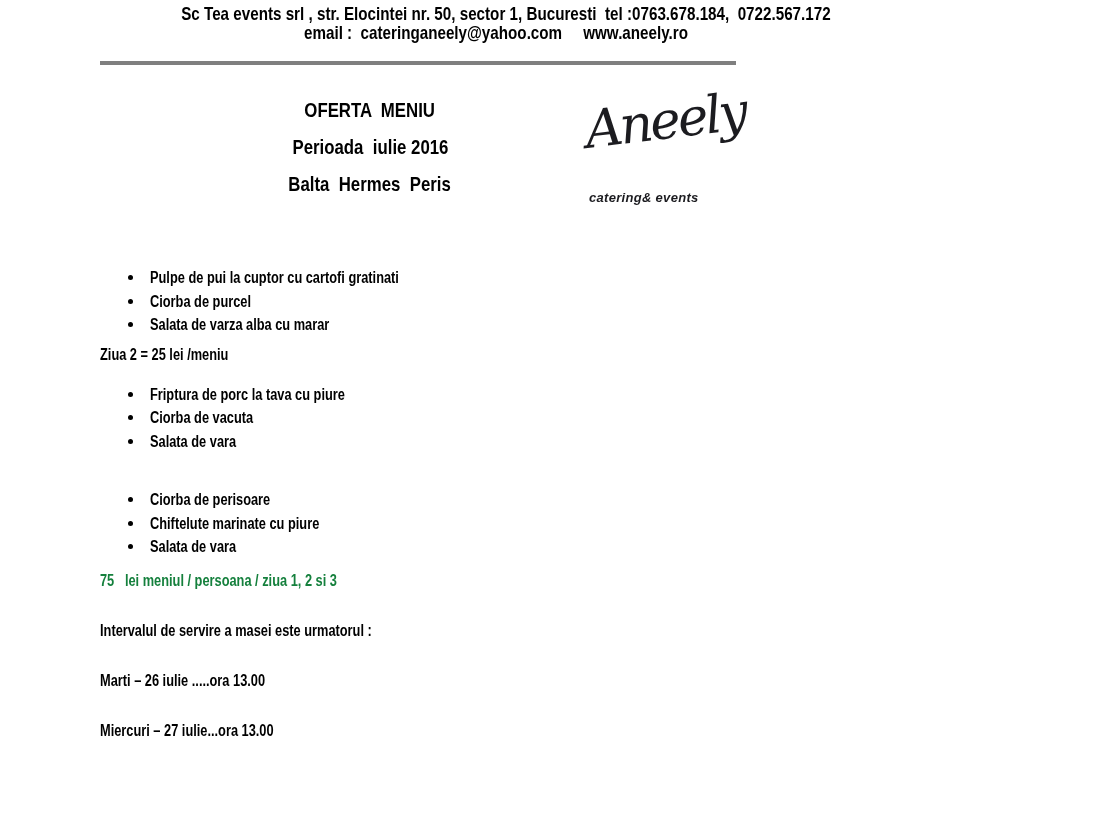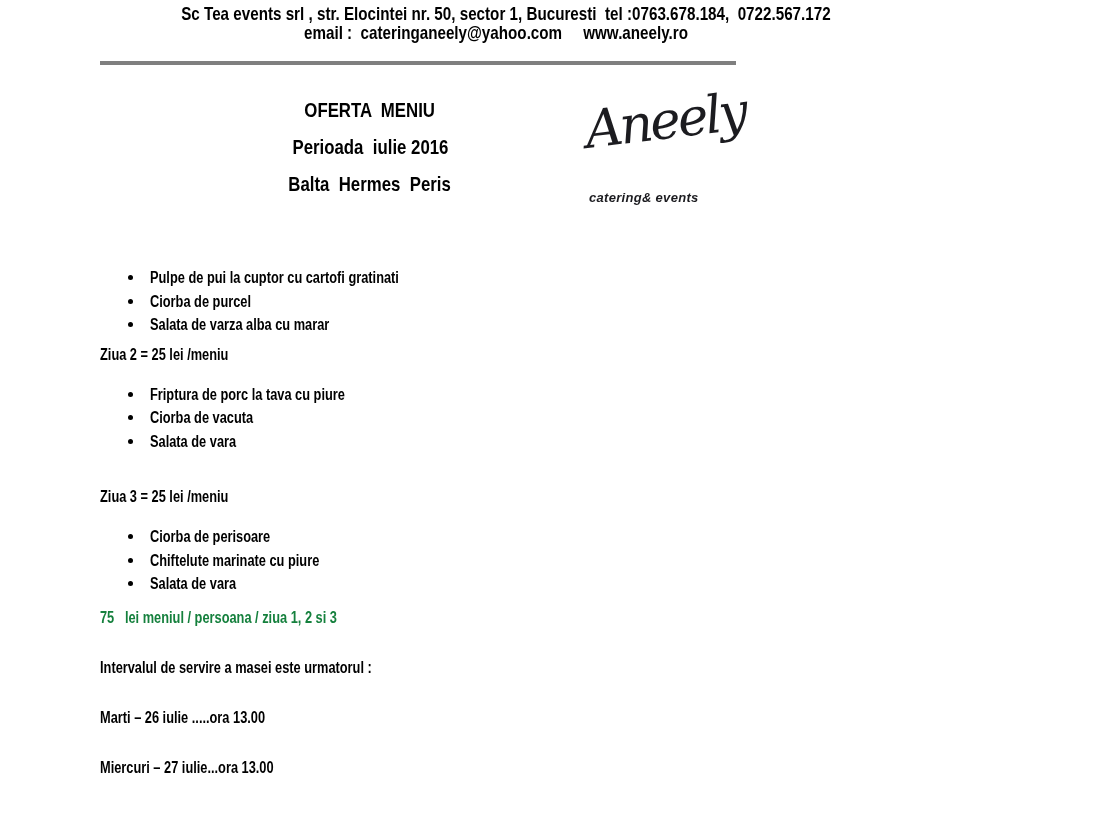--- a/index.html
+++ b/index.html
@@ -148,21 +148,20 @@
     <div class="sec-2">
       <div class="menu-heading"><span class="cx">Ziua 2 = 25 lei /meniu</span></div>
       <ul class="menu-list">
         <li class="menu-item"><span class="bullet"></span><span class="cx">Friptura de porc la tava cu piure</span></li>
         <li class="menu-item"><span class="bullet"></span><span class="cx">Ciorba de vacuta</span></li>
         <li class="menu-item"><span class="bullet"></span><span class="cx">Salata de vara</span></li>
       </ul>
     </div>
 
     <div class="sec-3">
-      <div class="menu-heading"><span class="cx">Ziua 3 = 25 lei /meniu</span></div>
       <ul class="menu-list">
         <li class="menu-item"><span class="bullet"></span><span class="cx">Ciorba de perisoare</span></li>
         <li class="menu-item"><span class="bullet"></span><span class="cx">Chiftelute marinate cu piure</span></li>
         <li class="menu-item"><span class="bullet"></span><span class="cx">Salata de vara</span></li>
       </ul>
     </div>
 
     <div class="price-line"><span class="cx">75   lei meniul / persoana / ziua 1, 2 si 3</span></div>
 
     <div class="para"><span class="cx">Intervalul de servire a masei este urmatorul :</span></div>

